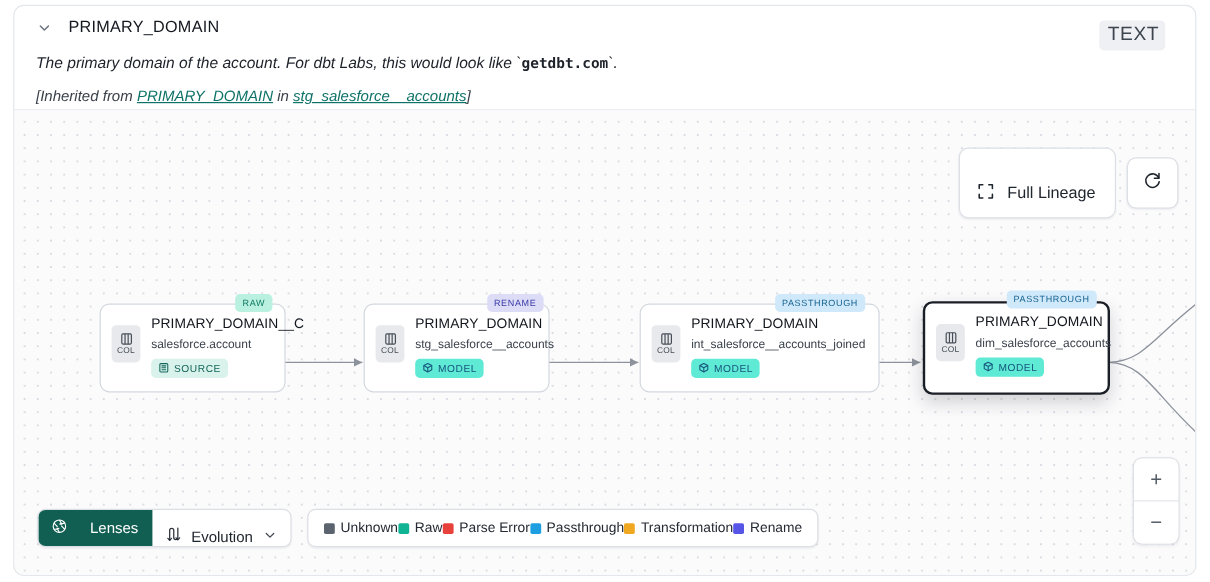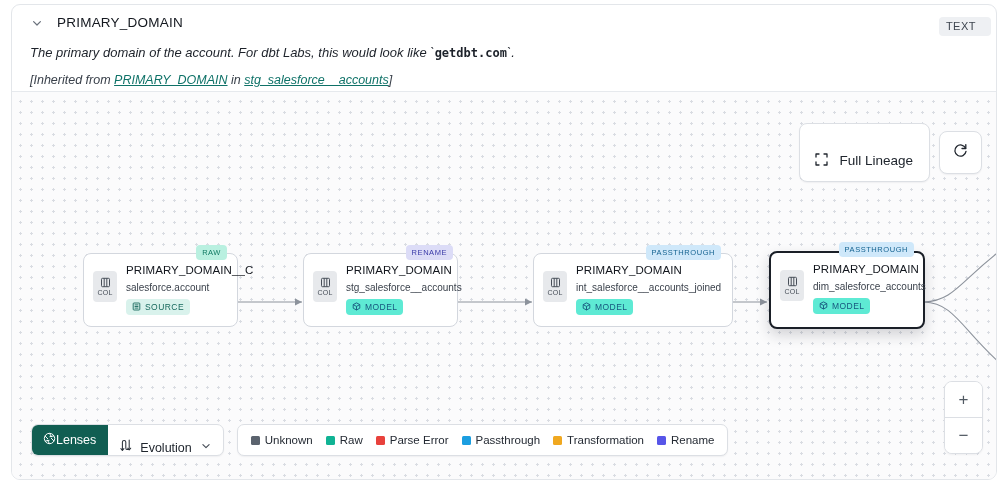--- a/index.html
+++ b/index.html
@@ -41,26 +41,26 @@
     width: 14px; height: 14px; display: block;
     color: #5d6470;
   }
   .chev svg { display:block; }
   .hdr-title {
     font-size: 13.5px;
     color: #14181f;
     letter-spacing: .22px;
   }
   .type-badge {
-    position: absolute; right: 5px; top: 12px;
+    position: absolute; right: 25px; top: 12px;
     background: #eef0f3;
     color: #3e454f;
-    font-size: 11px;
+    font-size: 16px;
     letter-spacing: .5px;
-    padding: 3px 15px 4px 7px;
+    padding: 3px 5px 4px 7px;
     border-radius: 4px;
   }
   .hdr-desc {
     position: absolute; left: 18px; top: 40px;
     font-size: 13px;
     font-style: italic;
     color: #1d222a;
     white-space: nowrap;
   }
   .hdr-desc .code {
@@ -230,36 +230,36 @@
   .seg {
     display: flex; align-items: stretch;
     height: 30px;
     border: 1px solid #dcdfe4;
     border-radius: 7px;
     background: #ffffff;
     overflow: hidden;
     box-shadow: 0 1px 1.5px rgba(20,25,35,.05);
   }
   .seg .lenses {
-    display: flex; align-items: center; gap: 0;
+    display: flex; align-items: center; gap: 19px;
     padding: 0 12px 0 11px;
     background: #115e52;
     color: #ffffff;
     font-size: 12.5px;
     cursor: pointer;
   }
   .seg .evol {
     display: flex; align-items: flex-end; gap: 8px;
     padding: 0 11px 0 11px;
     color: #20262e;
     font-size: 12.5px;
     cursor: pointer;
   }
   .legend {
-    display: flex; align-items: center; gap: 13px;
+    display: flex; align-items: center; 
     height: 30px;
     padding: 0 13px;
     border: 1px solid #dcdfe4;
     border-radius: 7px;
     background: #ffffff;
     box-shadow: 0 1px 1.5px rgba(20,25,35,.05);
   }
   .legend .item {
     display: flex; align-items: center; gap: 5px;
     font-size: 11.5px;

